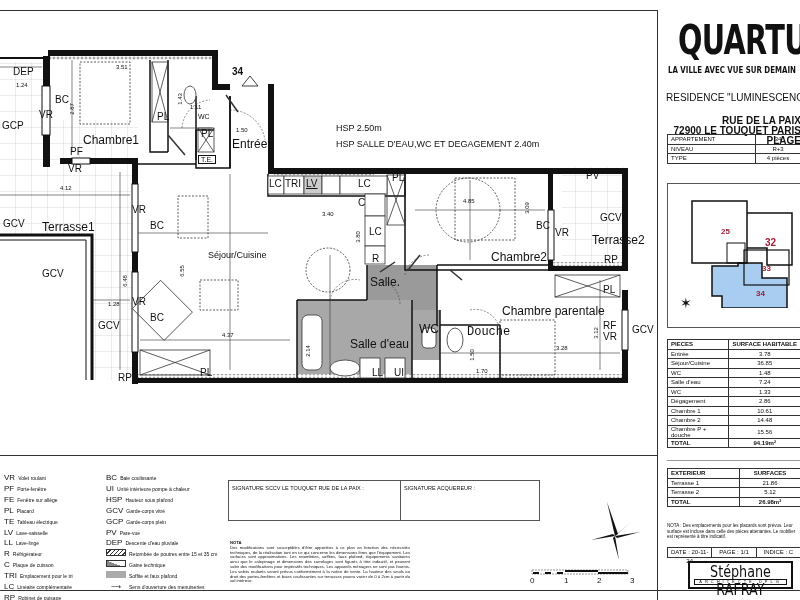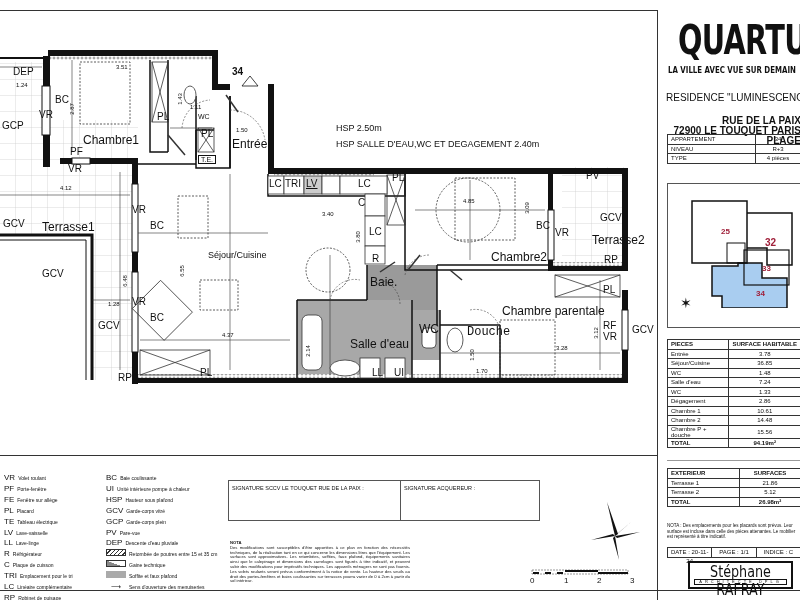--- a/index.html
+++ b/index.html
@@ -218,21 +218,21 @@
   <div class="unit-num">34</div>
   <div class="hsp">
     <div>HSP 2.50m</div>
     <div>HSP SALLE D'EAU,WC ET DEGAGEMENT 2.40m</div>
   </div>
 
   <div class="lbl room" style="left:83px;top:133px;">Chambre1</div>
   <div class="lbl room" style="left:232px;top:137px;">Entrée</div>
   <div class="lbl room" style="left:208px;top:250px;font-size:9px;">Séjour/Cuisine</div>
   <div class="lbl room" style="left:458px;top:250px;margin-left:33px;">Chambre2</div>
-  <div class="lbl room" style="left:370px;top:275px;">Baie.</div>
+  <div class="lbl room" style="left:370px;top:275px;">Salle.</div>
   <div class="lbl room" style="left:350px;top:337px;">Salle d'eau</div>
   <div class="lbl room" style="left:419px;top:322px;">WC</div>
   <div class="lbl room" style="left:467px;top:325px;font-family:Liberation Mono, monospace;">Douche</div>
   <div class="lbl room" style="left:502px;top:304px;">Chambre parentale</div>
   <div class="lbl room" style="left:42px;top:220px;">Terrasse1</div>
   <div class="lbl room" style="left:574px;top:233px;margin-left:18px;">Terrasse2</div>
 
   <div class="lbl code" style="left:13px;top:66px;">DEP</div>
   <div class="lbl code" style="left:55px;top:94px;">BC</div>
   <div class="lbl code" style="left:39px;top:109px;">VR</div>

